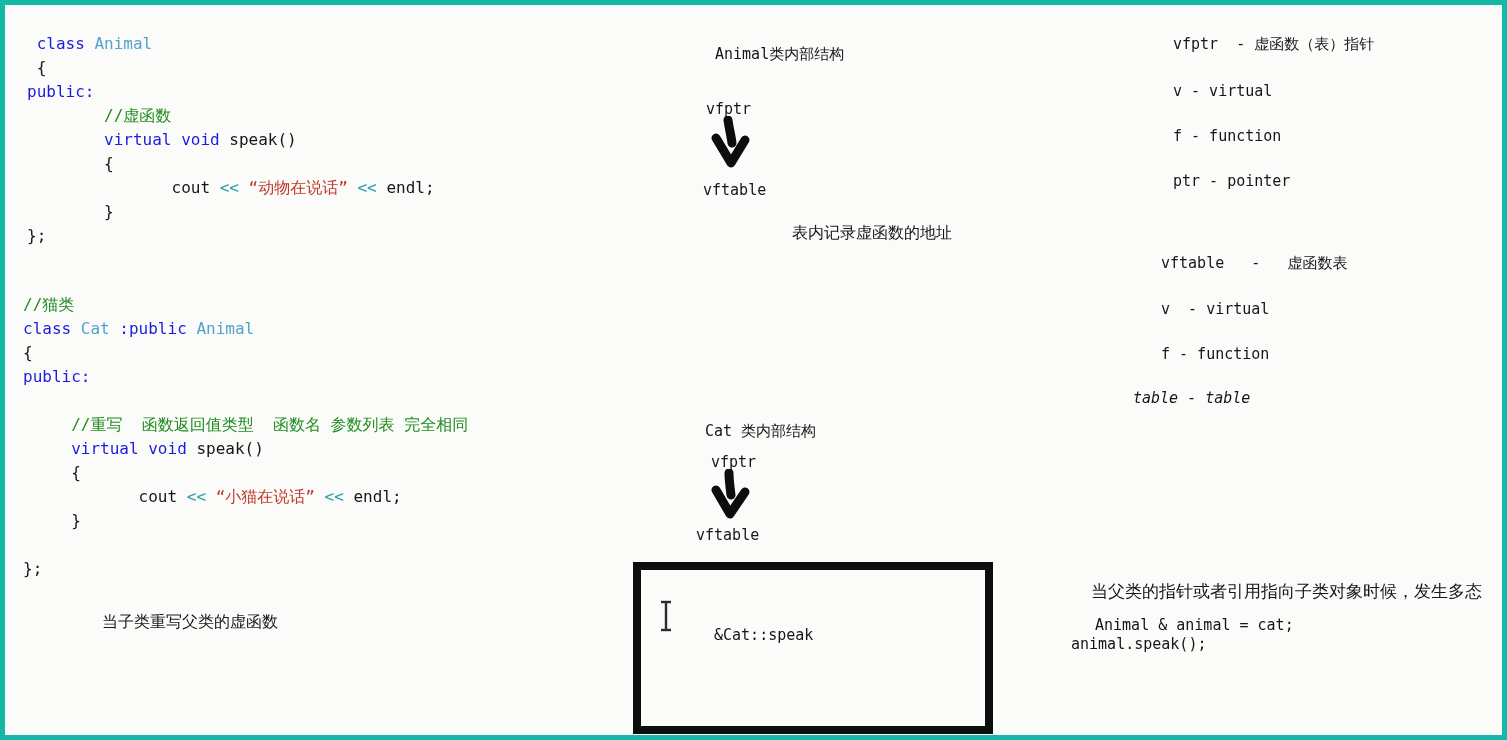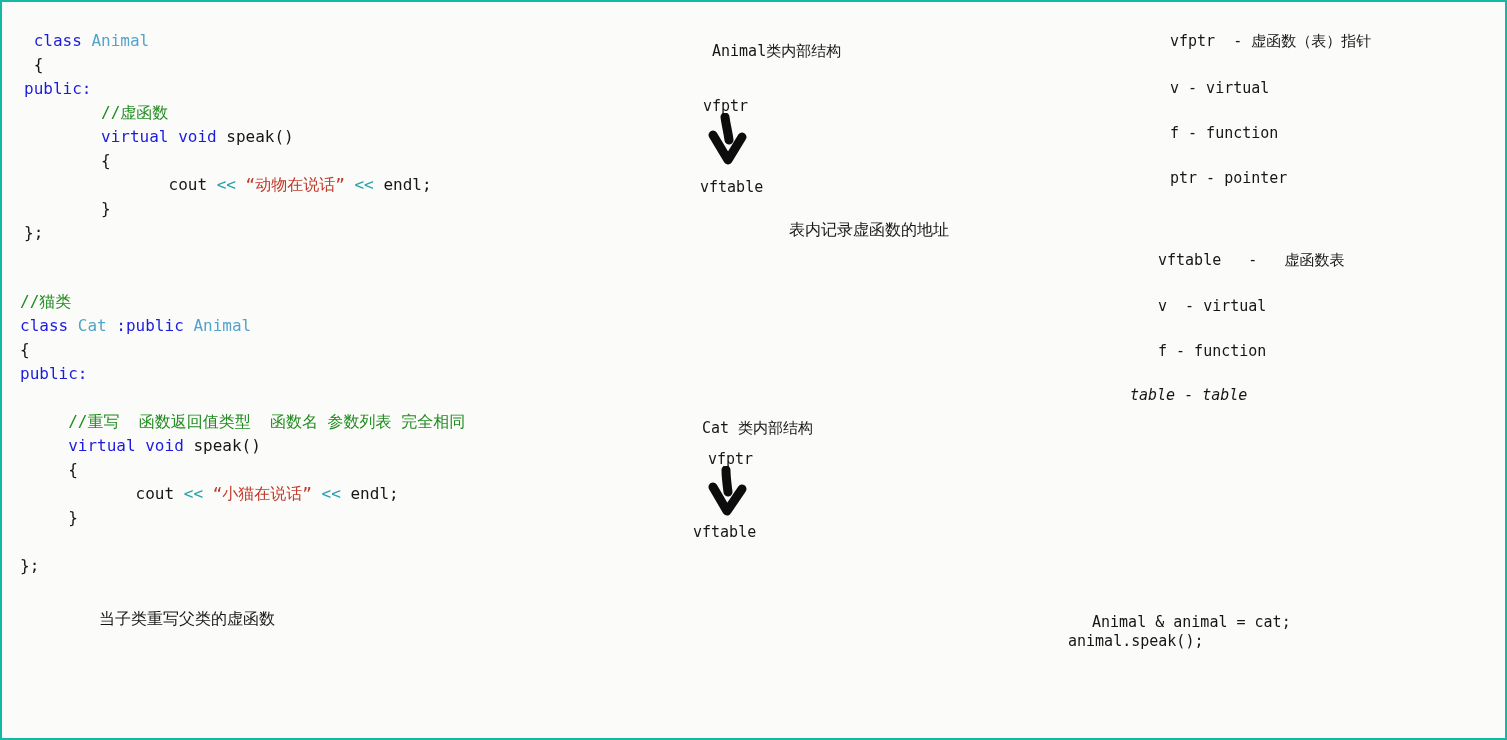--- a/index.html
+++ b/index.html
@@ -1,20 +1,20 @@
 <!DOCTYPE html>
 <html style="--bg: #fbfcf9; --ink: #0d0d0d; --tx: #161616; --kw: #1c1cdf; --ty: #54a3cc; --cm: #1f8b1f; --op: #2ba3ab; --st: #c0392b;"><head>
 <meta charset="utf-8">
 <style>
   * { margin:0; padding:0; box-sizing:border-box; }
   body { background:#dddddd; font-family:"DejaVu Sans Mono","Liberation Mono",monospace; }
   #canvas {
     position:relative; width:1507px; height:740px;
     background:var(--bg,#fbfcf9);
-    border:2px solid #14b8a6;
+    border:5px solid #14b8a6;
     overflow:hidden;
     color:var(--tx,#161616);
   }
   .abs { position:absolute; white-space:pre; }
   .code { font-size:16px; line-height:24px; }
   .code-line { min-height:24px; white-space:pre; }
   .c-kw { color:var(--kw); }
   .c-ty { color:var(--ty); }
   .c-cm { color:var(--cm); }
   .c-op { color:var(--op); }
@@ -49,27 +49,36 @@
   <div class="abs mono15" style="left:698px;top:176px;">vftable</div>
   <div class="abs sans fs16" style="left:787px;top:174px;">表内记录虚函数的地址</div>
 
   <div class="abs mono15" style="left:700px;top:417px;">Cat 类内部结构</div>
   <div class="abs mono15" style="left:706px;top:448px;">vfptr</div>
   <svg class="abs arrow" style="left:705px;top:464px;" width="42" height="50" viewBox="0 0 42 50">
     <path d="M19 4 C19 11 20 18 21 26"></path>
     <path d="M6 21 L20 45 L35 23"></path>
   </svg>
   <div class="abs mono15" style="left:691px;top:521px;">vftable</div>
+  <div class="vbox" style="left:628px;top:557px;width:360px;height:172px;">
+    <svg class="abs ibeam" style="left:17px;top:30px;" width="16" height="32" viewBox="0 0 16 32">
+      <path d="M3 2 H13"></path>
+      <path d="M8 2 V30"></path>
+      <path d="M3 30 H13"></path>
+    </svg>
+    <span class="abs mono15" style="left:73px;top:56px;">&amp;Cat::speak</span>
+  </div>
 
   <div class="abs mono15" style="left:1168px;top:30px;">vfptr  - 虚函数（表）指针</div>
   <div class="abs mono15" style="left:1168px;top:77px;">v - virtual</div>
   <div class="abs mono15" style="left:1168px;top:122px;">f - function</div>
   <div class="abs mono15" style="left:1168px;top:167px;">ptr - pointer</div>
 
   <div class="abs mono15" style="left:1156px;top:249px;">vftable   -   虚函数表</div>
   <div class="abs mono15" style="left:1156px;top:295px;">v  - virtual</div>
   <div class="abs mono15" style="left:1156px;top:340px;">f - function</div>
   <div class="abs mono15" style="left:1128px;top:384px;font-style:italic;">table - table</div>
 
+  <div class="abs sans fs17" style="left:1086px;top:531px;">当父类的指针或者引用指向子类对象时候，发生多态</div>
   <div class="abs mono15" style="left:1090px;top:611px;">Animal &amp; animal = cat;</div>
   <div class="abs mono15" style="left:1066px;top:630px;">animal.speak();</div>
 
 </div>
 
 </body></html>

